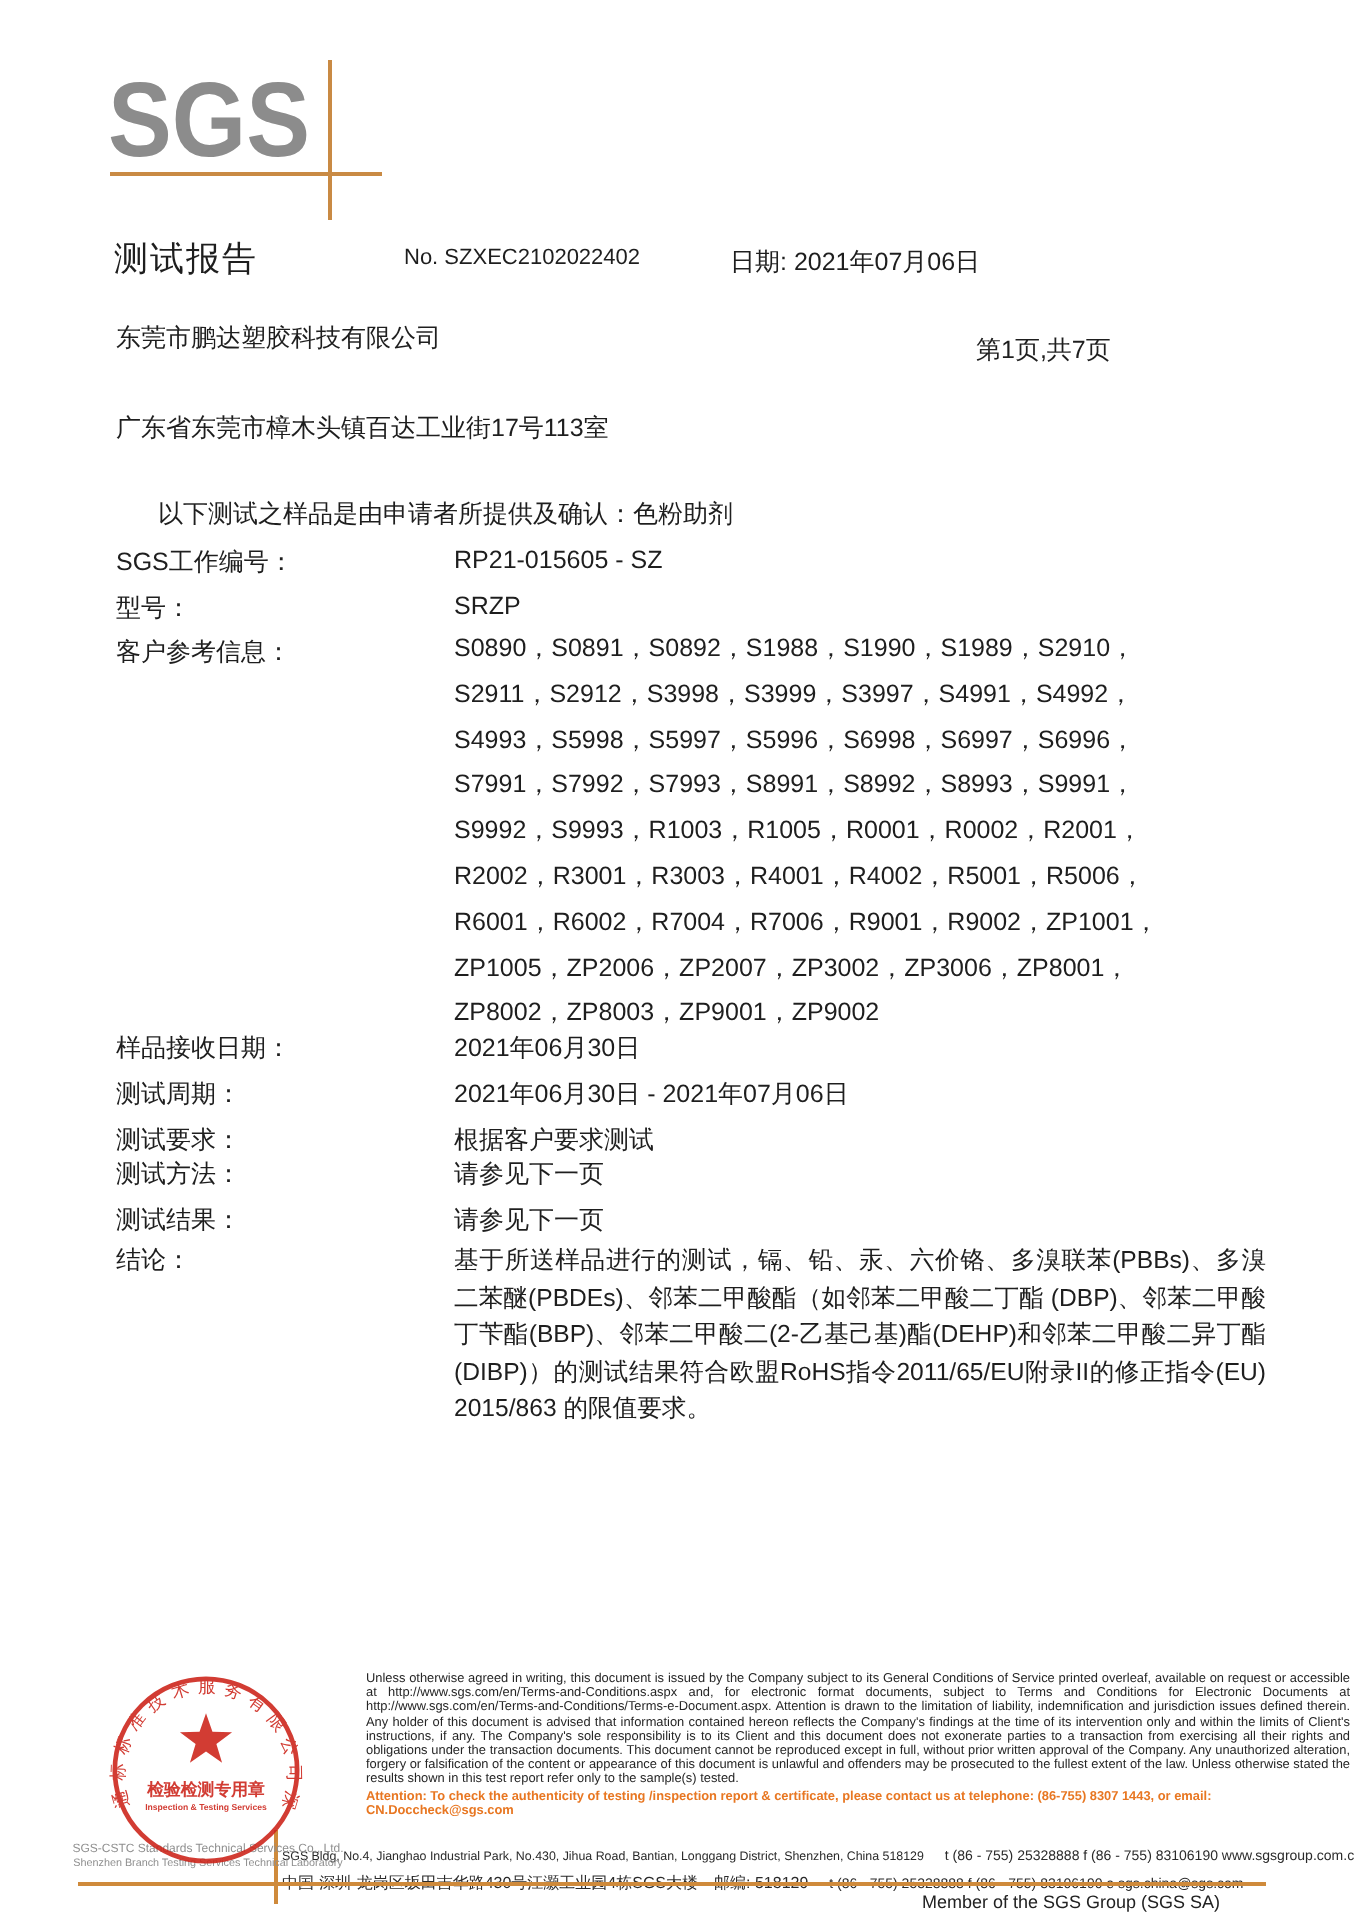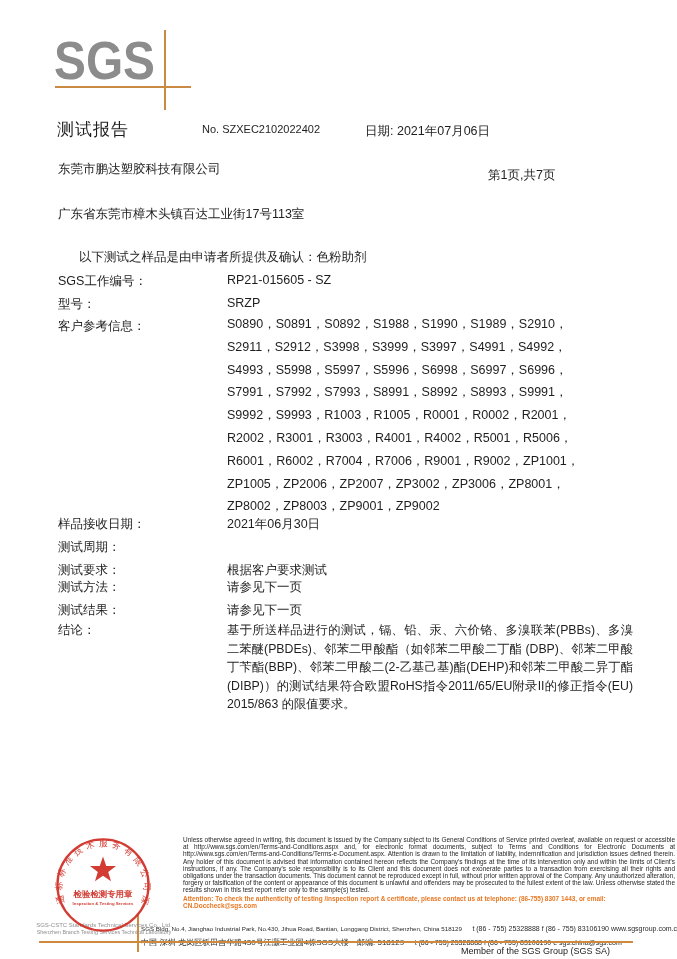--- a/index.html
+++ b/index.html
@@ -78,20 +78,21 @@
     <div>R2002，R3001，R3003，R4001，R4002，R5001，R5006，</div>
     <div>R6001，R6002，R7004，R7006，R9001，R9002，ZP1001，</div>
     <div>ZP1005，ZP2006，ZP2007，ZP3002，ZP3006，ZP8001，</div>
     <div>ZP8002，ZP8003，ZP9001，ZP9002</div>
   </div>
 
   <div class="abs flabel" style="top:516px">样品接收日期：</div>
   <div class="abs fvalue" style="top:516px">2021年06月30日</div>
 
   <div class="abs flabel" style="top:539px">测试周期：</div>
+  <div class="abs fvalue" style="top:539px">2021年06月30日 - 2021年07月06日</div>
 
   <div class="abs flabel" style="top:562px">测试要求：</div>
   <div class="abs fvalue" style="top:562px">根据客户要求测试</div>
 
   <div class="abs flabel" style="top:579px">测试方法：</div>
   <div class="abs fvalue" style="top:579px">请参见下一页</div>
 
   <div class="abs flabel" style="top:602px">测试结果：</div>
   <div class="abs fvalue" style="top:602px">请参见下一页</div>
 

